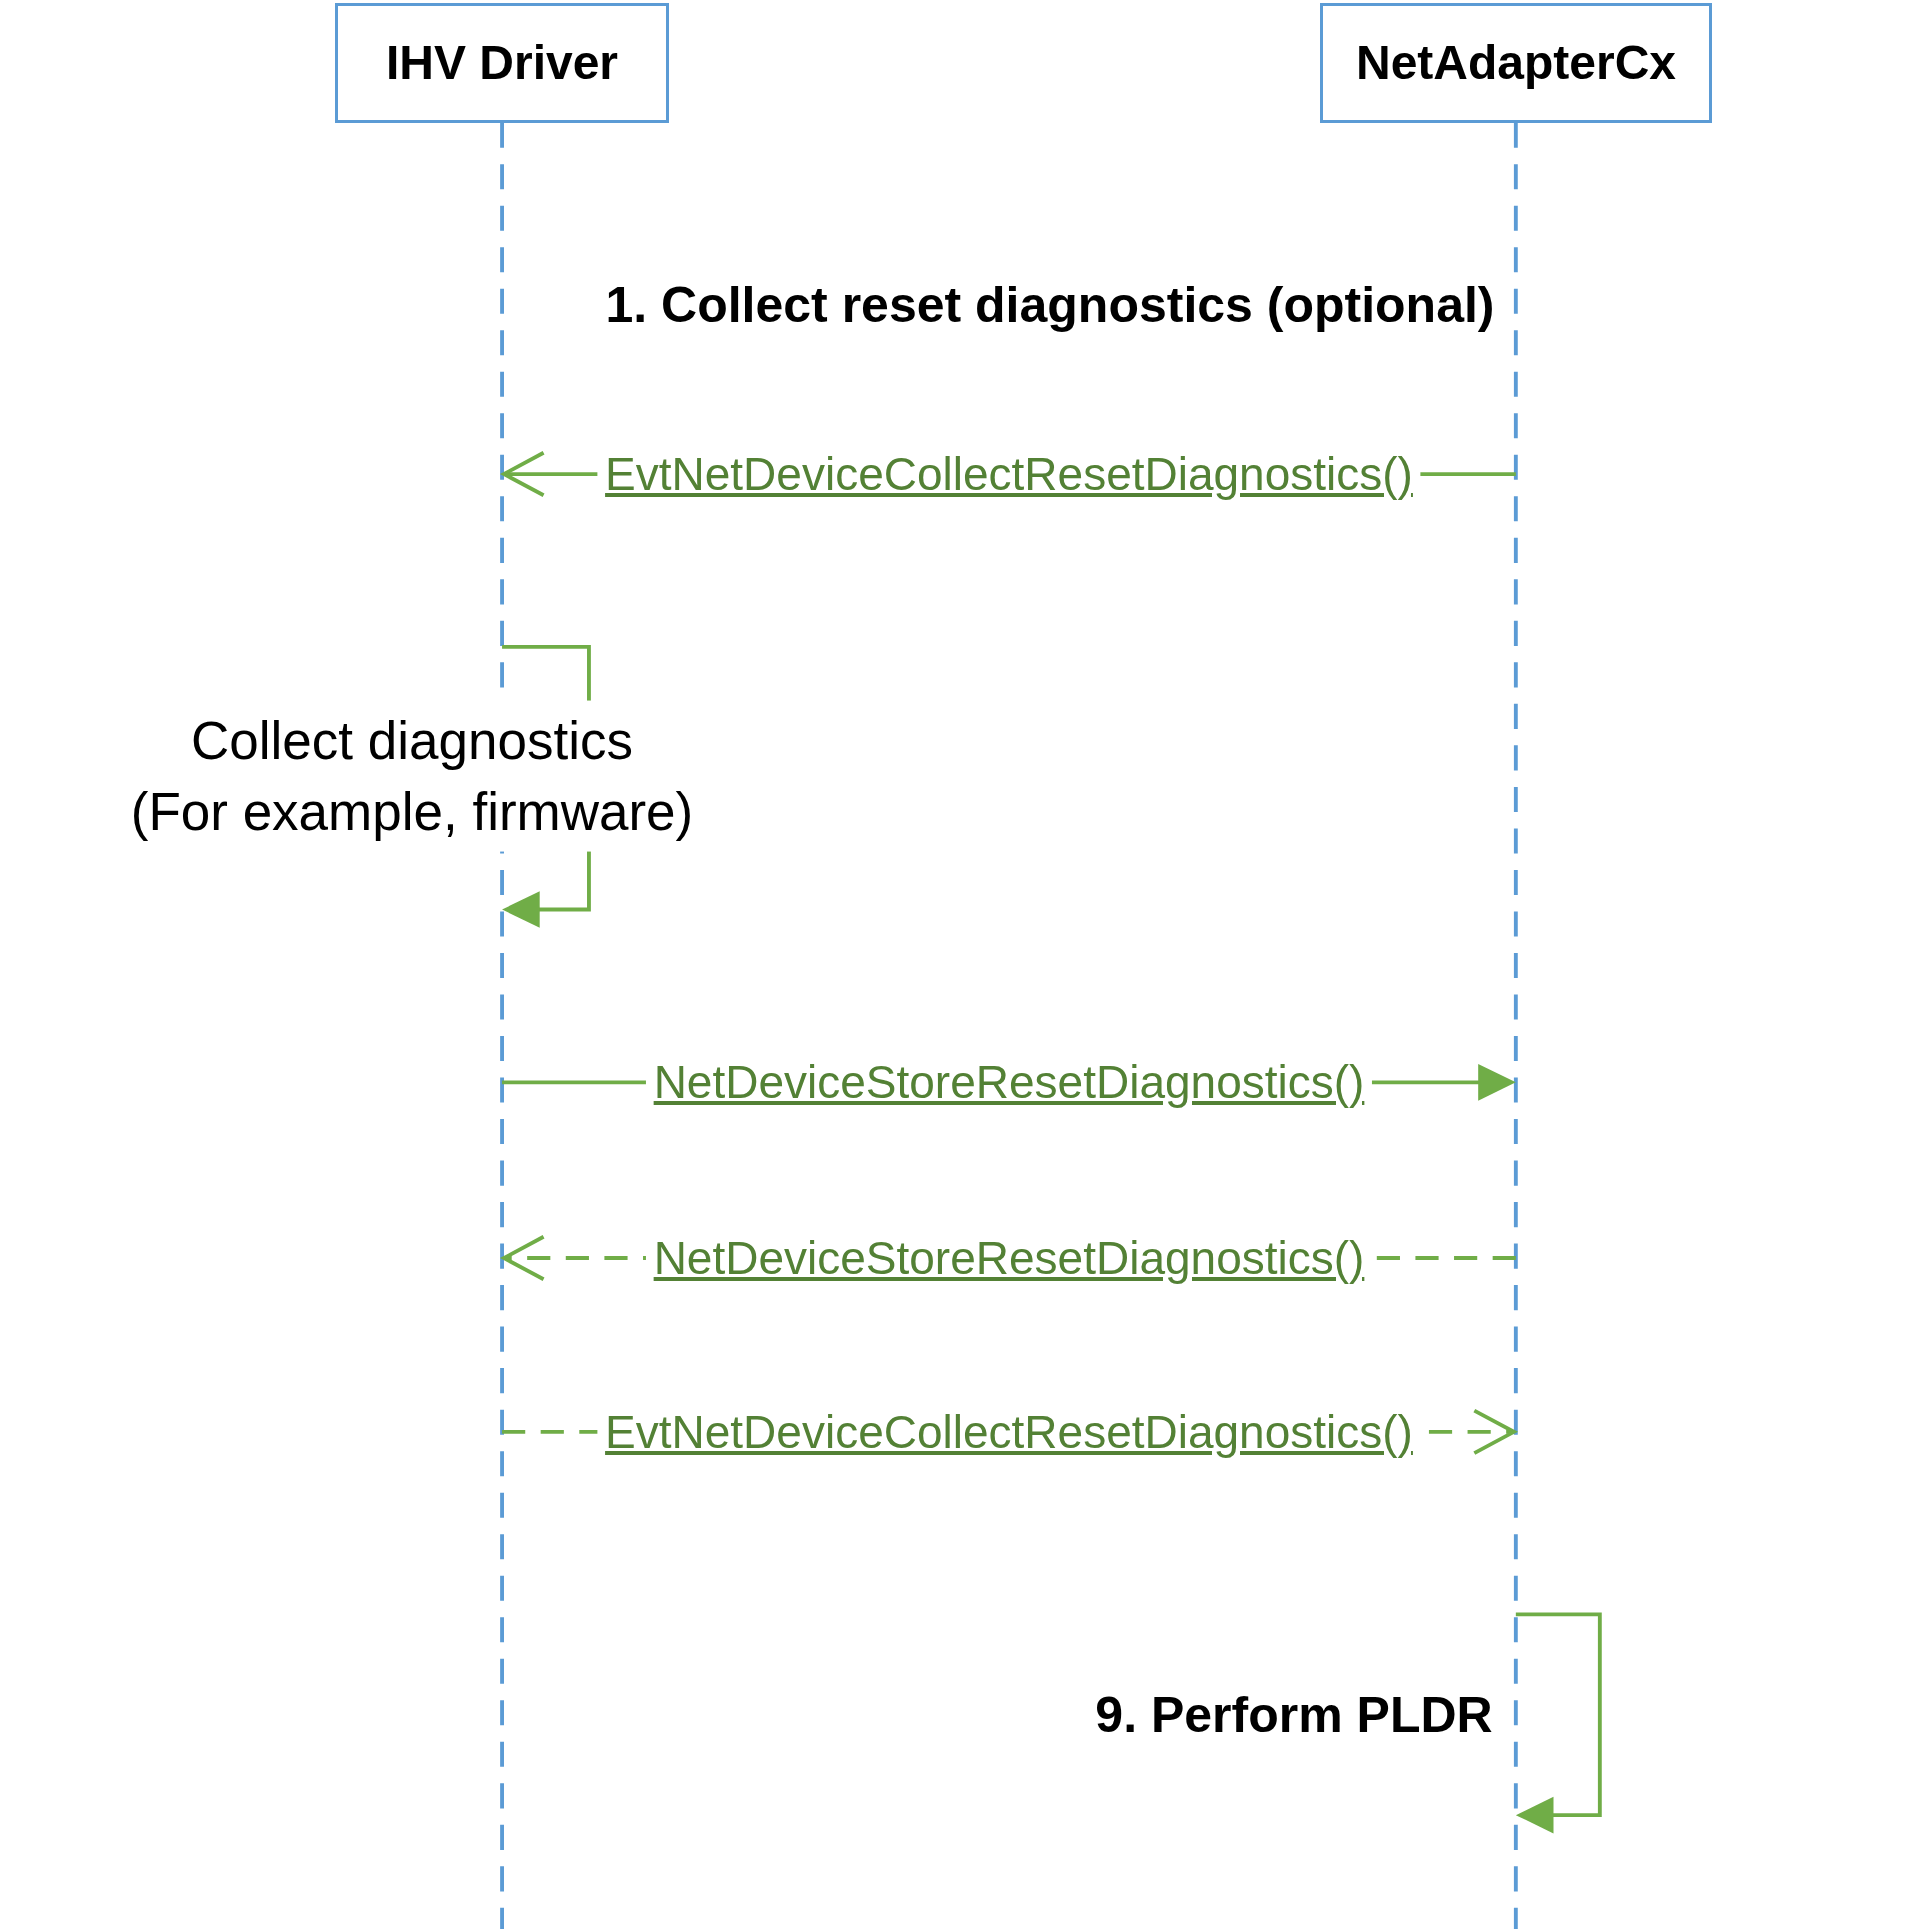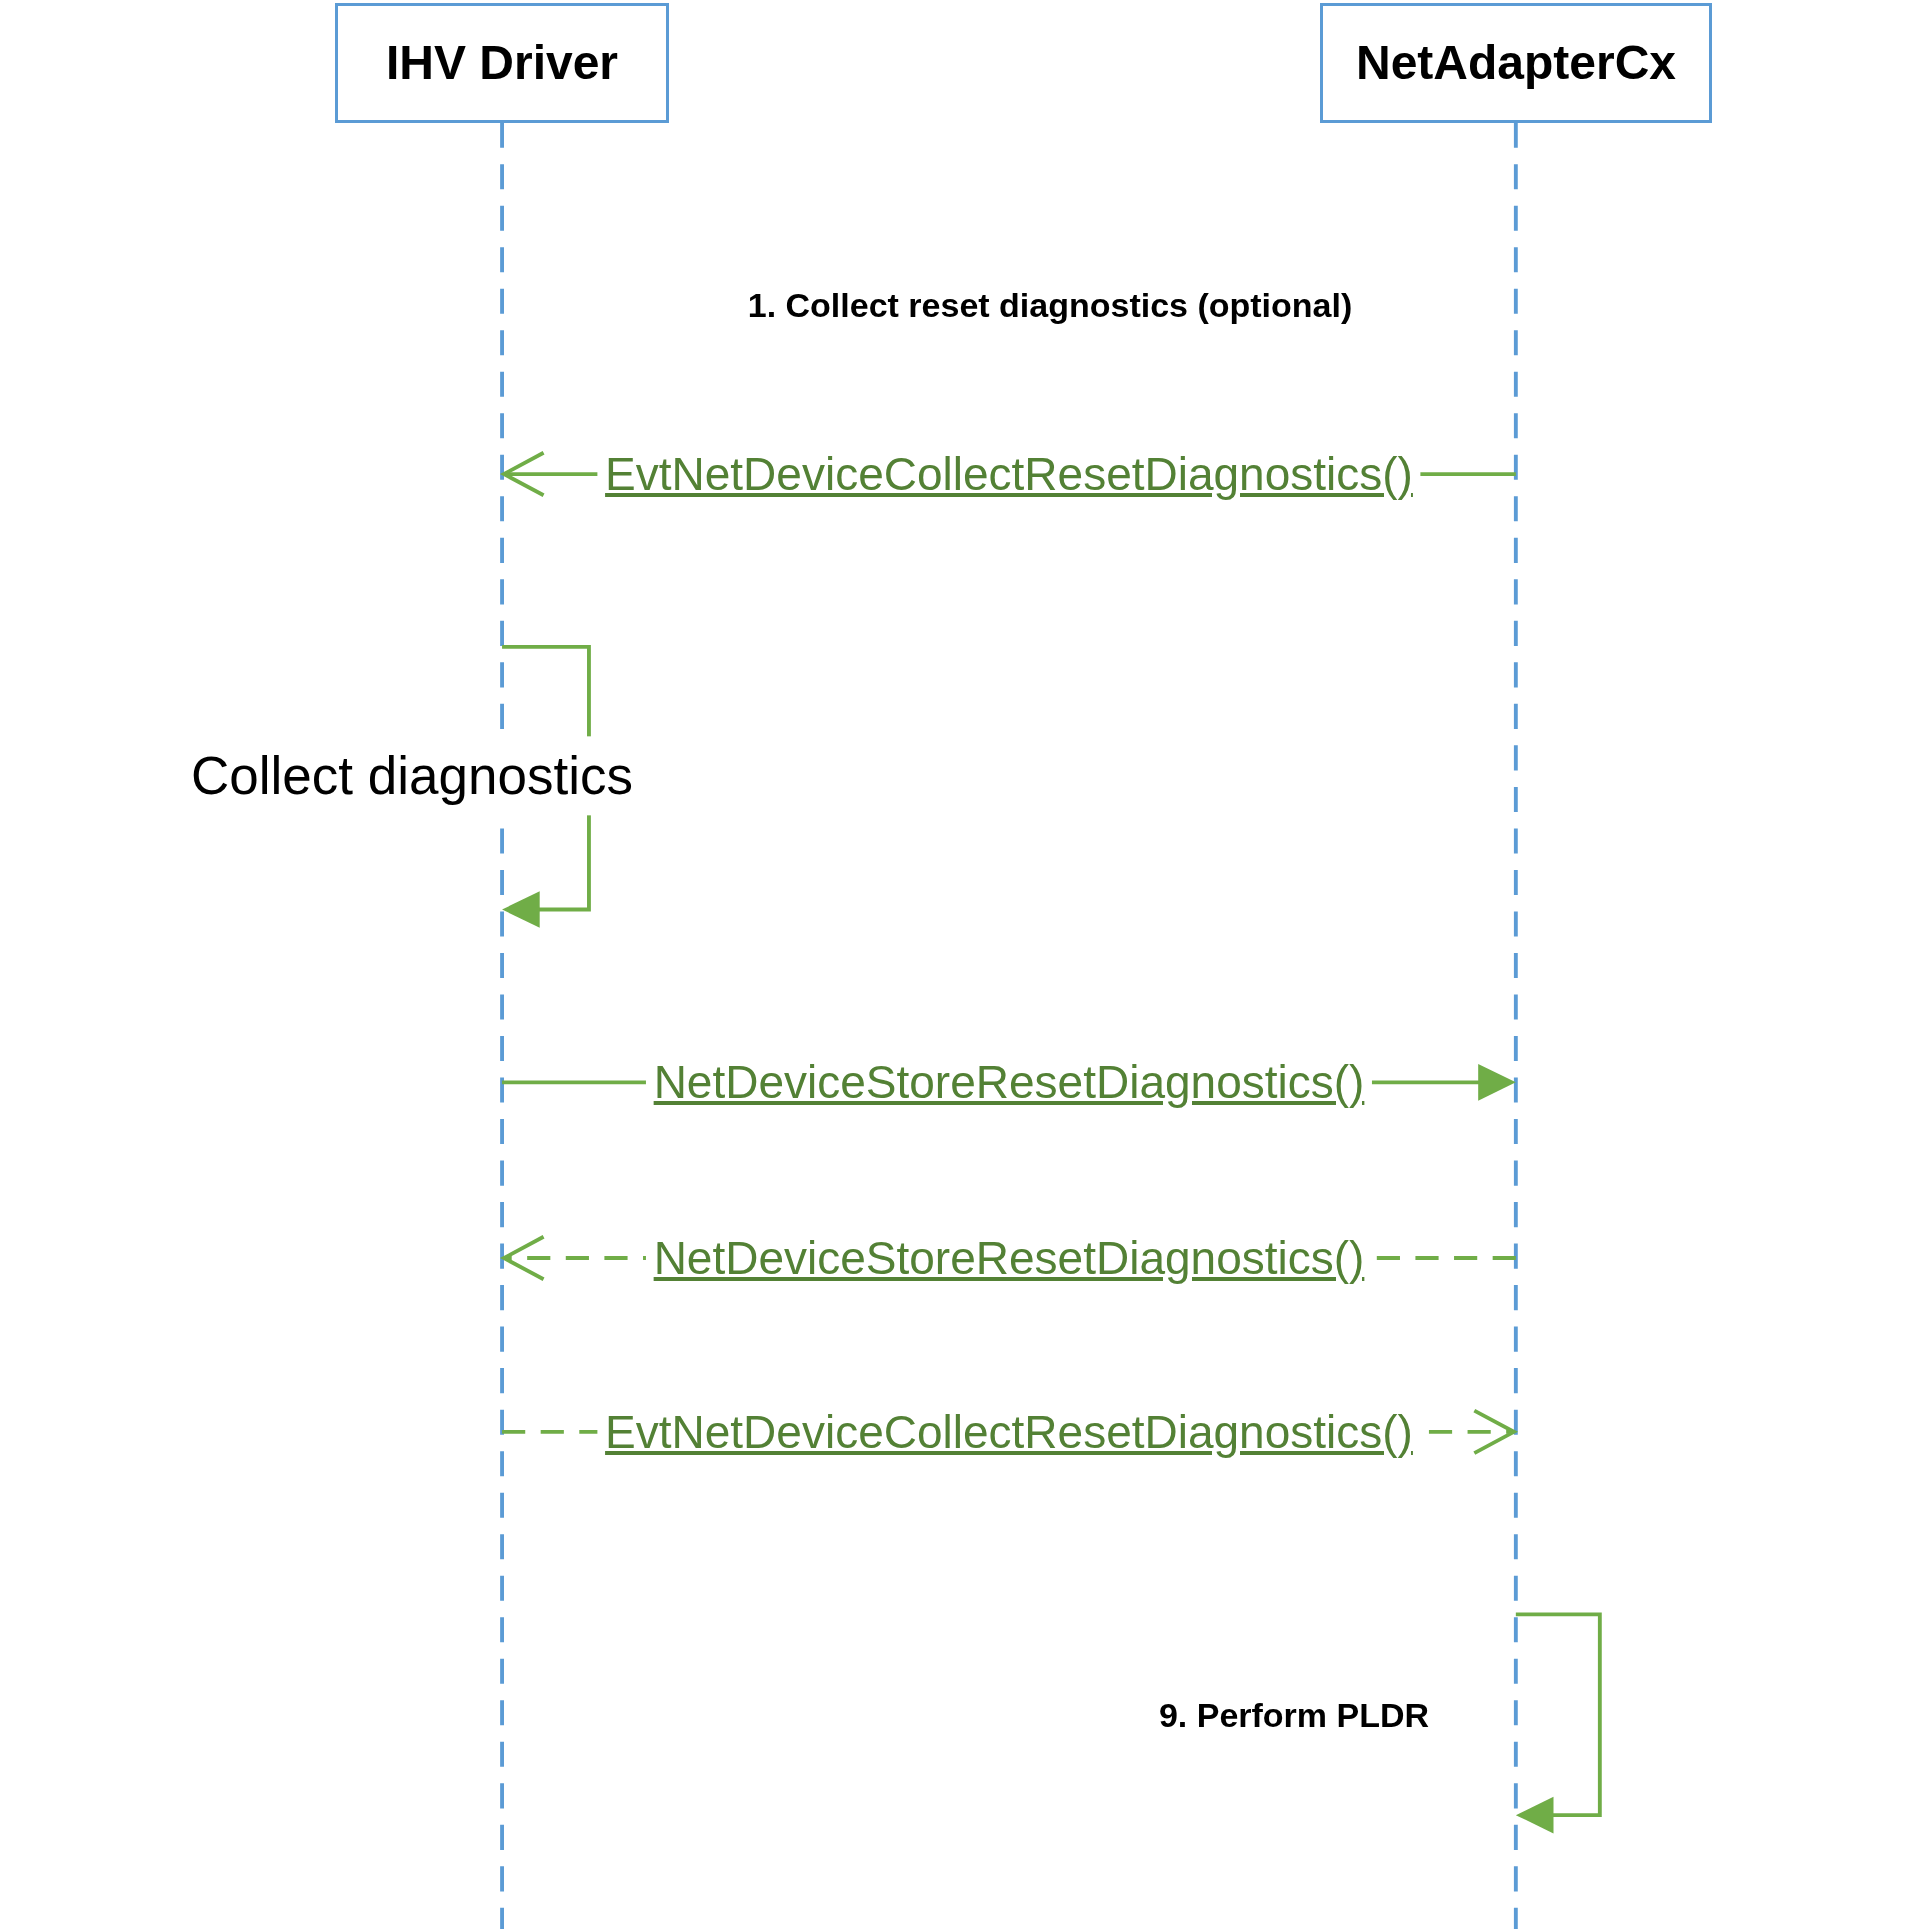--- a/index.html
+++ b/index.html
@@ -18,21 +18,21 @@
     font-weight: bold; font-size: 48px; color: #000000;
     white-space: nowrap;
   }
   .participant-ihv { left: 335px; width: 334px; }
   .participant-net { left: 1320px; width: 392px; }
   .abs-label {
     position: absolute; transform: translate(-50%, -50%);
     white-space: nowrap; z-index: 2;
   }
   .section-title {
-    font-weight: bold; font-size: 34px; color: #000000;
+    font-weight: bold; font-size: 50px; color: #000000;
     background: #ffffff; padding: 0 5.8px;
   }
   .msg-label {
     font-size: 46px; color: #538135;
     background: #ffffff; padding: 0 7.7px; text-decoration: underline;
   }
   .note-label {
     font-size: 53px; color: #000000; text-align: center;
     line-height: 1.35; background: #ffffff; padding: 3.9px 9.7px;
   }
@@ -83,20 +83,21 @@
   <div class="abs-label msg-label" style="left:1009px; top:474px;">EvtNetDeviceCollectResetDiagnostics()</div>
 
   <div class="abs-label msg-label" style="left:1009px; top:1082px;">NetDeviceStoreResetDiagnostics()</div>
 
   <div class="abs-label msg-label" style="left:1009px; top:1258px;">NetDeviceStoreResetDiagnostics()</div>
 
   <div class="abs-label msg-label" style="left:1009px; top:1432px;">EvtNetDeviceCollectResetDiagnostics()</div>
 
   <div class="abs-label note-label" style="left:412px; top:776px;">
     <div>Collect diagnostics</div>
+    <div>(For example, firmware)</div>
   </div>
 
   <div class="abs-label section-title" style="left:1294px; top:1715px;">9. Perform PLDR</div>
 
   <div class="participant participant-ihv">
     <span>IHV Driver</span>
   </div>
   <div class="participant participant-net">
     <span>NetAdapterCx</span>
   </div>

